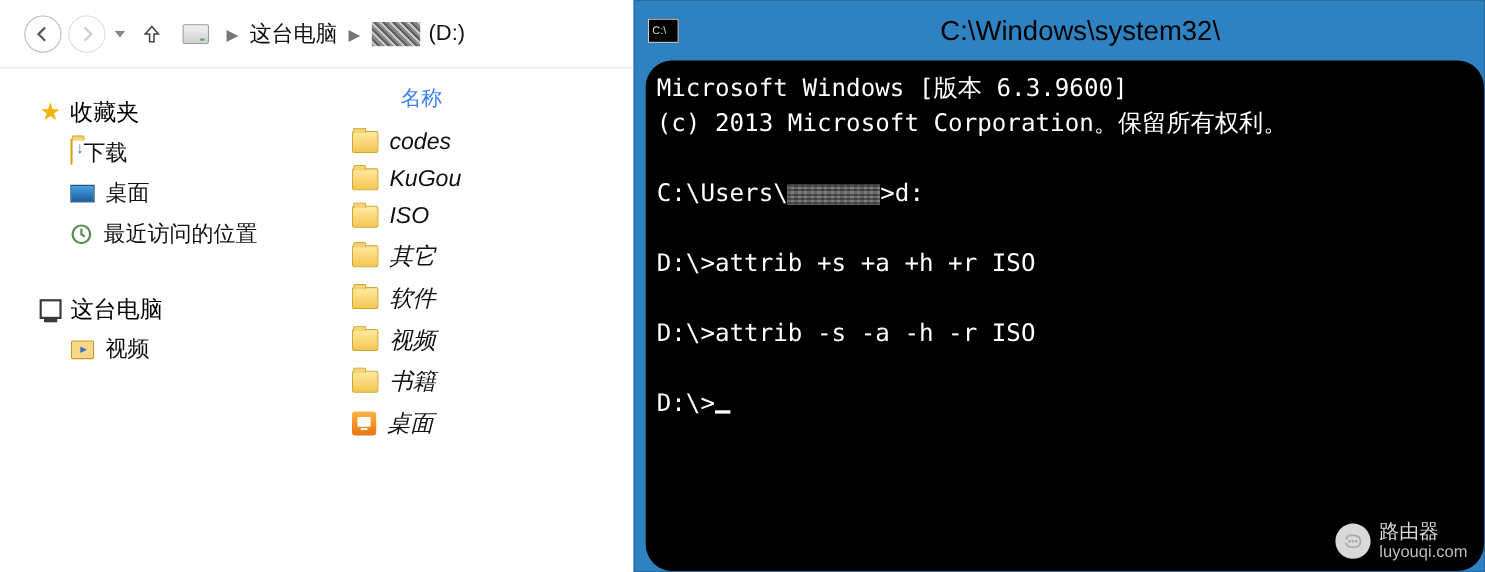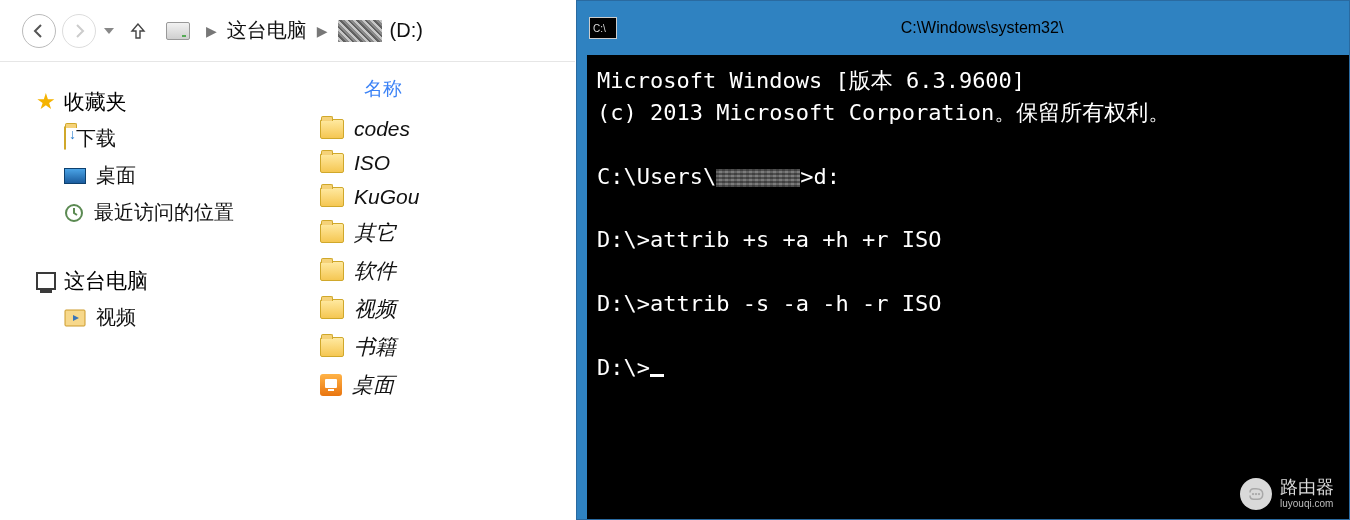--- a/index.html
+++ b/index.html
@@ -218,36 +218,37 @@
     align-items:center;
     justify-content:flex-start;
     color:#ddd;
     font-size:10px;
     padding-left:3px;
   }
   .cmd-title {
     flex: 1;
     text-align: center;
     color: #000;
-    font-size: 16px;
+    font-size: 25px;
     letter-spacing: 0;
   }
   .cmd-body {
     position: absolute;
     left: 10px;
     right: 0;
     top: 54px;
     bottom: 0;
     background: #000;
     color: #fff;
     font-family: "NSimSun", "SimSun", "Consolas", monospace;
     font-size: 22px;
     line-height: 1.45;
     padding: 10px 10px;
     white-space: pre;
+    border-radius: 24px;
   }
   .cmd-line { display:block; }
   .cmd-pixel {
     display:inline-block;
     vertical-align: middle;
     width: 84px; height: 18px;
     background:
       repeating-linear-gradient(0deg, #777 0 2px, #bbb 2px 4px),
       repeating-linear-gradient(90deg, #888 0 3px, #aaa 3px 6px);
     background-blend-mode: multiply;
@@ -259,37 +260,37 @@
     vertical-align: -2px;
     animation: blink 1s step-end infinite;
   }
   @keyframes blink { 50% { opacity: 0; } }
 
   .watermark {
     position: absolute;
     right: 16px;
     bottom: 10px;
     display: flex;
-    align-items: flex-start;
+    align-items: center;
     gap: 8px;
     color: #e8e8e8;
     font-size: 14px;
   }
   .watermark .logo {
     width: 32px; height: 32px;
     border-radius: 50%;
     background:#d9d9d9;
     display:flex;
     align-items:center;
     justify-content:center;
   }
   .watermark .logo svg{ width:18px; height:18px; fill:#a8a8a8; }
   .watermark .text { line-height:1.1; }
   .watermark .text .cn { font-size:18px; color:#dcdcdc; }
-  .watermark .text .en { font-size:10px; color:#bdbdbd; }
+  .watermark .text .en { font-size:15px; color:#bdbdbd; }
 </style>
 </head>
 <body>
 
 <div class="explorer">
   <div class="explorer-toolbar">
     <div class="nav-btn">
       <svg viewBox="0 0 16 16">
           <path d="M10 2 L4 8 L10 14" fill="none" stroke="currentColor" stroke-width="2"></path>
         </svg>
@@ -368,25 +369,25 @@
 
     <div class="right-pane">
       <div class="col-header">名称</div>
 
       <div class="folder-item">
         <span class="folder-ico"></span>
         <span>codes</span>
       </div>
       <div class="folder-item">
         <span class="folder-ico"></span>
+        <span>KuGou</span>
+      </div>
+      <div class="folder-item">
+        <span class="folder-ico"></span>
         <span>ISO</span>
-      </div>
-      <div class="folder-item">
-        <span class="folder-ico"></span>
-        <span>KuGou</span>
       </div>
       <div class="folder-item">
         <span class="folder-ico"></span>
         <span>其它</span>
       </div>
       <div class="folder-item">
         <span class="folder-ico"></span>
         <span>软件</span>
       </div>
       <div class="folder-item">

